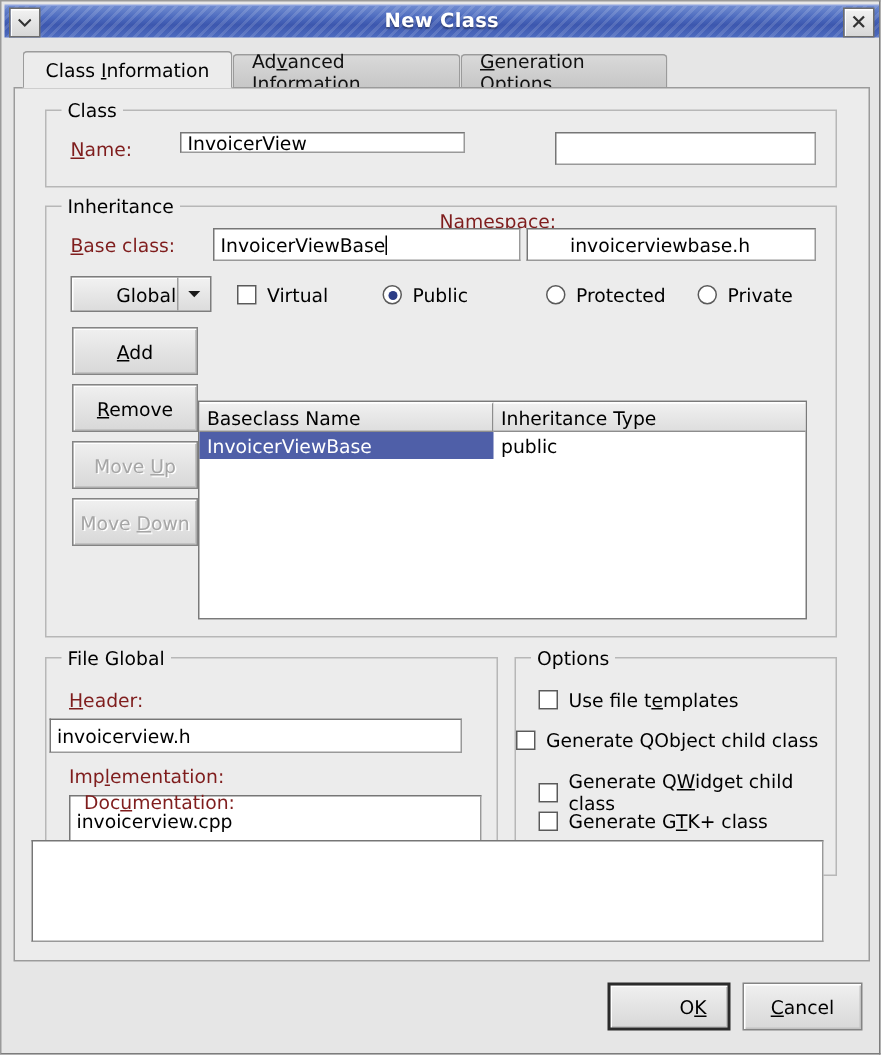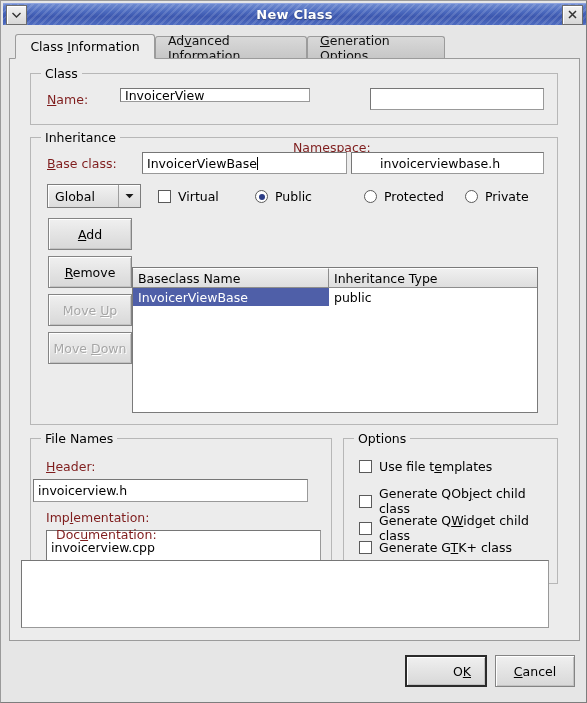--- a/index.html
+++ b/index.html
@@ -103,21 +103,21 @@
     font-size:12.5px;color:#000;cursor:default;
   }
   .btn.disabled{color:#a6a6a6;text-shadow:1px 1px 0 #ffffff;}
   .btn.default{border:2px solid #2b2b2b;}
 
   .combo{
     position:absolute;box-sizing:border-box;display:flex;align-items:center;
     background:linear-gradient(to bottom,#f2f2f2,#dcdcdc);
     border:1px solid #7d7d7d;
     box-shadow:inset 1px 1px 0 #ffffff;
-    font-size:12.5px;padding-left:7px;cursor:default;
+    font-size:12.5px;padding-left:7px;cursor:default;justify-content:center;
   }
   .combo .arrowbox{
     position:absolute;right:0;top:0;bottom:0;width:21px;
     border-left:1px solid #9d9d9d;
     display:flex;align-items:center;justify-content:center;
   }
 
   .chk{position:absolute;display:flex;align-items:center;cursor:default;}
   .chk .box{
     width:13px;height:13px;box-sizing:border-box;background:#fff;
@@ -266,39 +266,39 @@
         <div class="hcell" style="width:196px;">Baseclass Name</div>
         <div class="hcell" style="width:208px;">Inheritance Type</div>
       </div>
       <div class="lrow selected">
         <div class="lcell first" style="width:196px;">InvoicerViewBase</div>
         <div class="lcell" style="width:208px;">public</div>
       </div>
     </div>
 
     <div class="group" style="left:20px;top:379px;width:302px;height:146px;">
-      <div class="group-title">File Names</div>
+      <div class="group-title">File Global</div>
       <div class="lbl" style="left:15px;top:20px;"><span class="u">H</span><span>eader:</span></div>
       <div class="field" style="left:2px;top:40px;width:275px;height:23px;">
         <span>invoicerview.h</span>
       </div>
       <div class="lbl" style="left:15px;top:71px;"><span>Imp</span><span class="u">l</span><span>ementation:</span></div>
       <div class="field" style="left:15px;top:91px;width:275px;height:34px;">
         <span>invoicerview.cpp</span>
       </div>
     </div>
 
     <div class="group" style="left:333px;top:379px;width:215px;height:146px;">
       <div class="group-title">Options</div>
 
       <div class="chk" style="left:15px;top:20px;">
         <span class="box"></span>
         <span><span>Use file t</span><span class="u">e</span><span>mplates</span></span>
       </div>
-      <div class="chk" style="left:15px;top:47px;">
+      <div class="chk" style="left:0;top:47px;">
         <span class="box"></span>
         <span><span>Generate QOb</span><span class="u">j</span><span>ect child class</span></span>
       </div>
       <div class="chk" style="left:15px;top:74px;">
         <span class="box"></span>
         <span><span>Generate Q</span><span class="u">W</span><span>idget child class</span></span>
       </div>
       <div class="chk" style="left:15px;top:101px;">
         <span class="box"></span>
         <span><span>Generate G</span><span class="u">T</span><span>K+ class</span></span>

